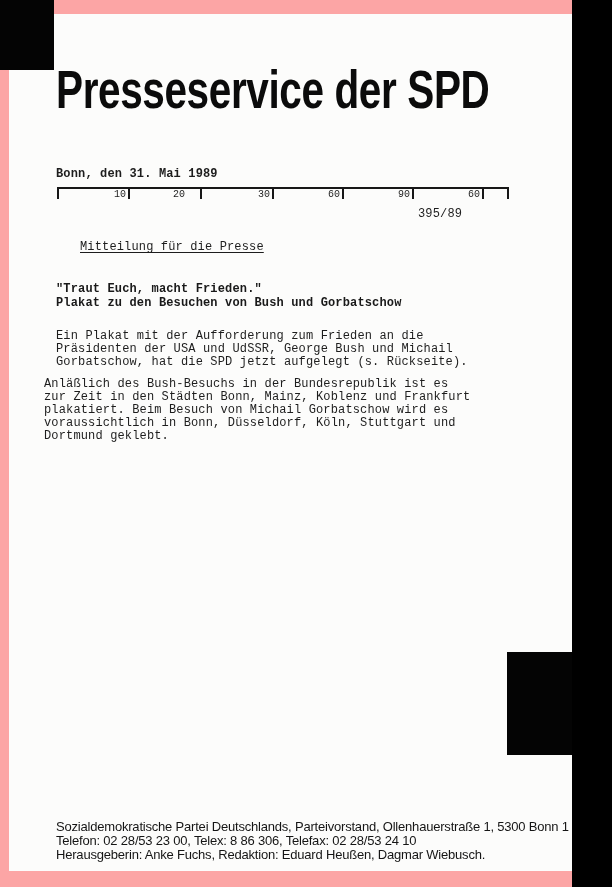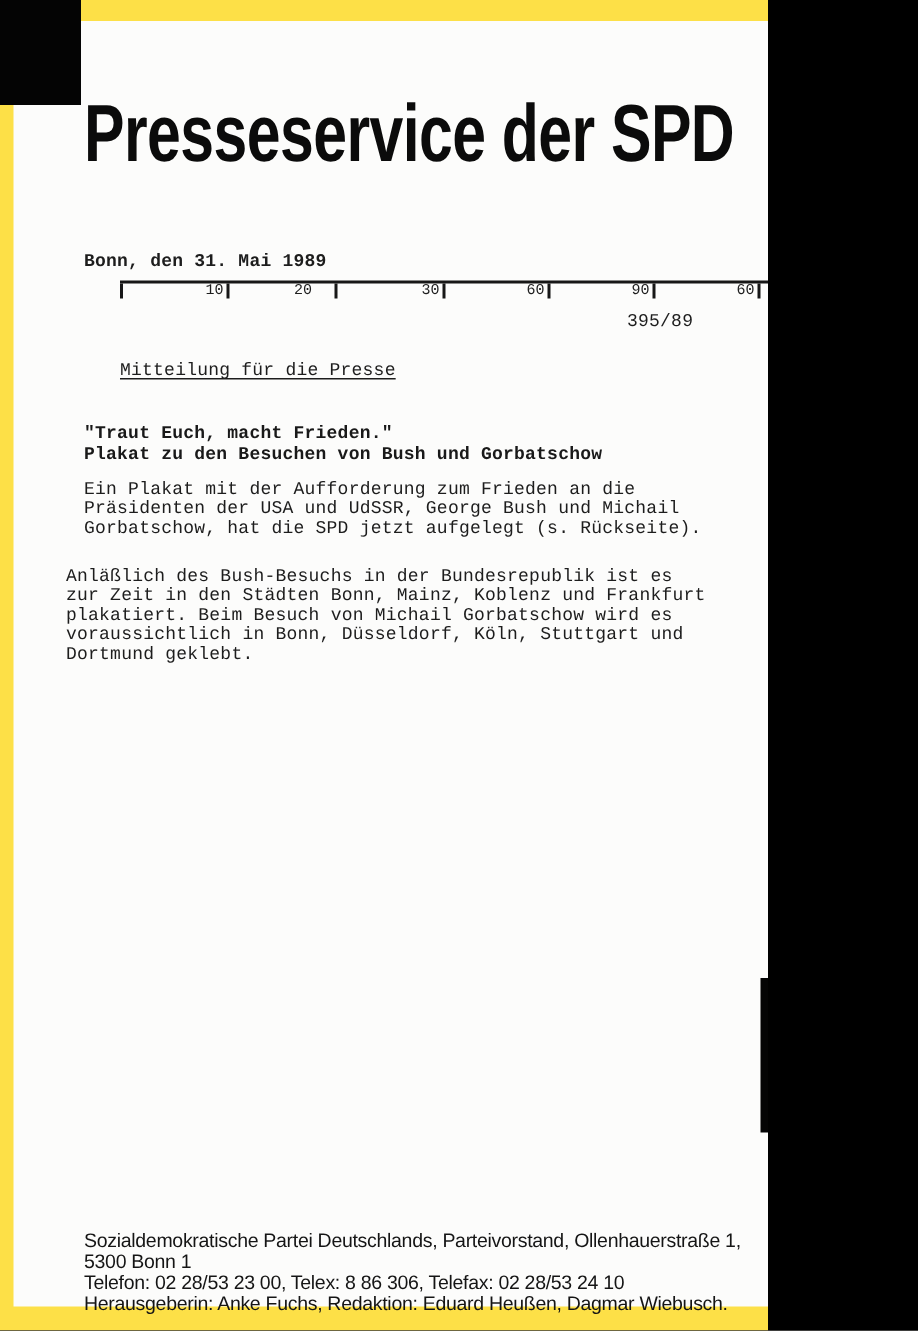--- a/index.html
+++ b/index.html
@@ -1,20 +1,20 @@
 <!DOCTYPE html>
 <html><head>
 <meta charset="utf-8">
 <style>
   html, body { margin: 0; padding: 0; background: #000; }
   .canvas {
     position: relative;
-    width: 512px;
+    width: 572px;
     height: 887px;
-    background: #fde047;
+    background: #fca5a5;
     overflow: hidden;
     font-family: "Liberation Sans", sans-serif;
   }
   
   .paper {
     position: absolute;
     left: 9px; top: 14px;
     width: 603px; height: 857px;
     background: #fcfcfb;
   }
@@ -50,21 +50,20 @@
   }
   .dateline { left: 56px; top: 168px; font-weight: bold; }
   .docnum   { left: 418px; top: 168px; margin-top: 40px; }
 
   
   .ruler {
     position: absolute;
     left: 57px; top: 187px;
     width: 452px; height: 14px;
     border-top: 2px solid #171717;
-    margin-left: 23px;
   }
   .ruler .bar, .ruler .tick {
     position: absolute;
     top: 0; width: 2px; height: 10px;
     background: #171717;
   }
   .ruler .ticklabel {
     position: absolute;
     top: 0;
     width: 30px;
@@ -75,21 +74,21 @@
     color: #1d1d1d;
   }
 
   .heading {
     left: 56px; top: 241px;
     text-decoration: underline;
     text-underline-offset: 2px;
     padding-left: 24px;
   }
   .subject { left: 56px; top: 283px; line-height: 13.5px; font-weight: bold; color: #191919; }
-  .para1   { left: 56px; top: 320px; }
+  .para1   { left: 56px; top: 330px; }
   .para2   { left: 44px; top: 378px; }
 
   .footer {
     position: absolute;
     left: 56px; top: 820px;
     font-family: "Liberation Sans", sans-serif;
     font-size: 13px;
     line-height: 14px;
     letter-spacing: -0.2px;
     color: #151515;

